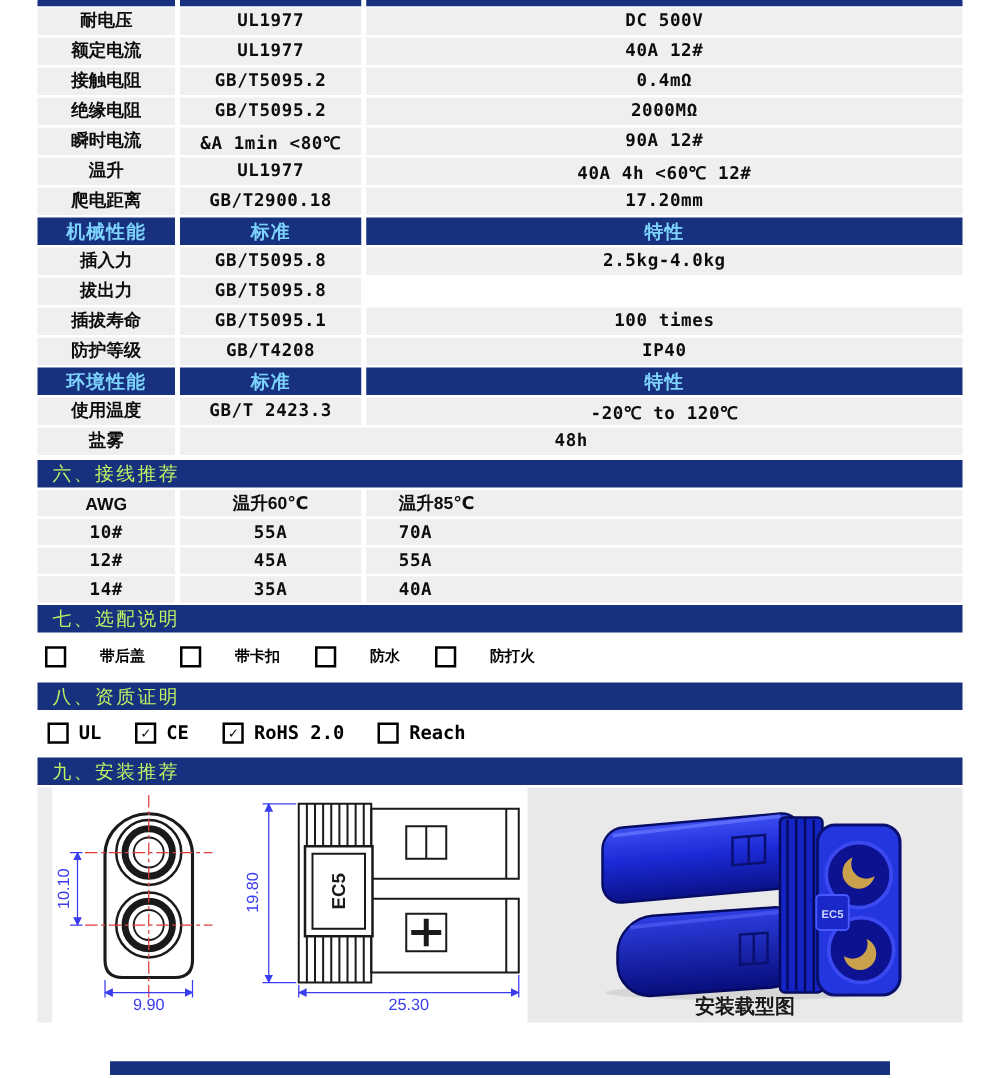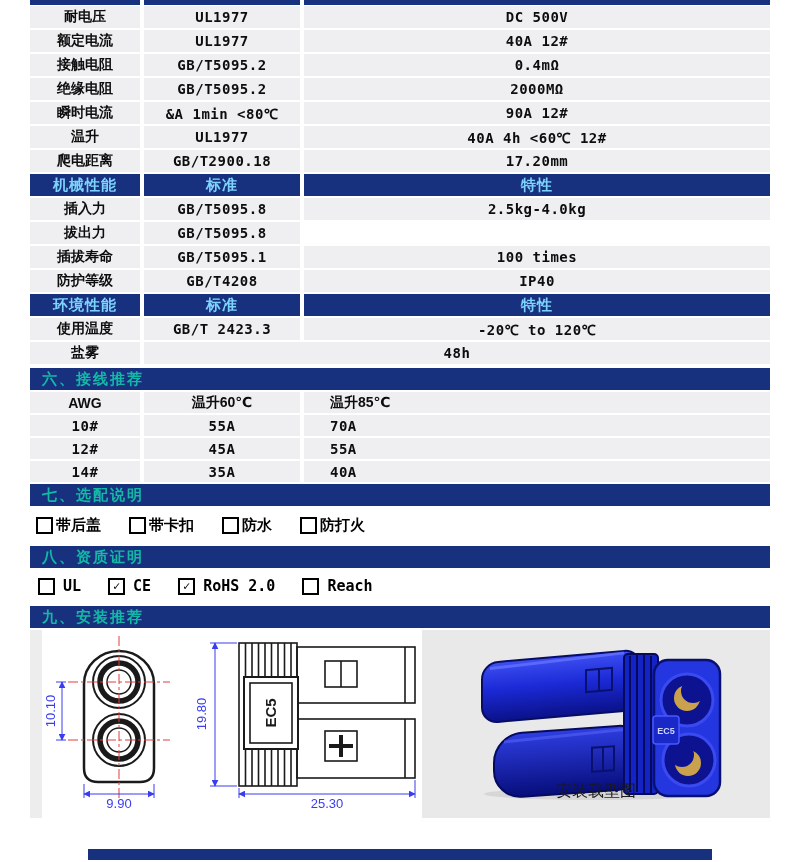--- a/index.html
+++ b/index.html
@@ -5,51 +5,51 @@
   html,body{margin:0;padding:0;}
   body{font-family:"Liberation Sans","DejaVu Sans",sans-serif;background:#fff;}
   .page{position:relative;width:800px;height:862px;background:#fff;overflow:hidden;}
   .content{position:absolute;left:30px;top:0;width:740px;}
 
   
   .trow{display:flex;gap:4px;margin-bottom:2px;}
   .cell{background:#efeff1;height:22px;display:flex;align-items:center;justify-content:center;
         font-size:14px;font-weight:bold;color:#0d0d0d;}
   .c1{width:110px;}
-  .c2{width:156px;}
+  .c2{width:145px;}
   .c3{flex:1;}
   .mono{font-family:"DejaVu Sans Mono","Liberation Mono",monospace;letter-spacing:0.5px;}
   .navy{background:#17317f;color:#7dd3fc;font-size:15px;letter-spacing:1px;}
   .sliver .cell{height:5px;}
   .sliver{margin-bottom:1px;}
 
-  .secbar{background:#17317f;color:#14b8a6;font-size:15px;font-weight:bold;height:22px;
+  .secbar{background:#17317f;color:#bef264;font-size:15px;font-weight:normal;height:22px;
           display:flex;align-items:center;padding-left:12px;letter-spacing:2px;margin:4px 0 2px 0;box-sizing:border-box;}
 
   .leftpad{justify-content:flex-start;padding-left:26px;box-sizing:border-box;}
   .awg .cell{height:21px;}
 
   
   .optrow{display:flex;align-items:center;height:34px;background:#fff;}
   .certrow{display:flex;align-items:center;height:32px;background:#fff;}
   .opt{display:inline-flex;align-items:center;font-weight:bold;color:#000;}
-  .optrow .opt{font-size:15px;margin-left:28px;}
+  .optrow .opt{font-size:12px;margin-left:28px;gap:24px;}
   .optrow .opt:first-child{margin-left:6px;}
   .certrow .opt{font-size:15px;font-family:"DejaVu Sans Mono","Liberation Mono",monospace;margin-left:27px;}
   .certrow .opt:first-child{margin-left:8px;}
   .cb{display:inline-flex;width:13px;height:13px;border:2px solid #000;align-items:center;justify-content:center;
       font-size:12px;font-weight:bold;line-height:1;margin-right:3px;background:#fff;color:#000;}
   .certrow .cb{margin-right:8px;}
 
   
   .panel{display:flex;height:188px;margin-top:2px;}
   .panel-strip{width:12px;background:#ededed;}
   .panel-draw{width:380px;background:#fff;}
   .panel-photo{width:348px;background:#e9e9e9;position:relative;}
-  .caption{position:absolute;left:0;right:0;bottom:16px;text-align:center;font-size:16px;font-weight:normal;color:#1a1a1a;}
+  .caption{position:absolute;left:0;right:0;bottom:2px;text-align:center;font-size:16px;font-weight:bold;color:#1a1a1a;}
 
   .footer-bar{position:absolute;left:88px;top:849px;width:624px;height:11px;background:#17317f;}
 </style>
 </head>
 <body>
 
 <div class="page">
   <div class="content">
 
     <div class="trow sliver">

